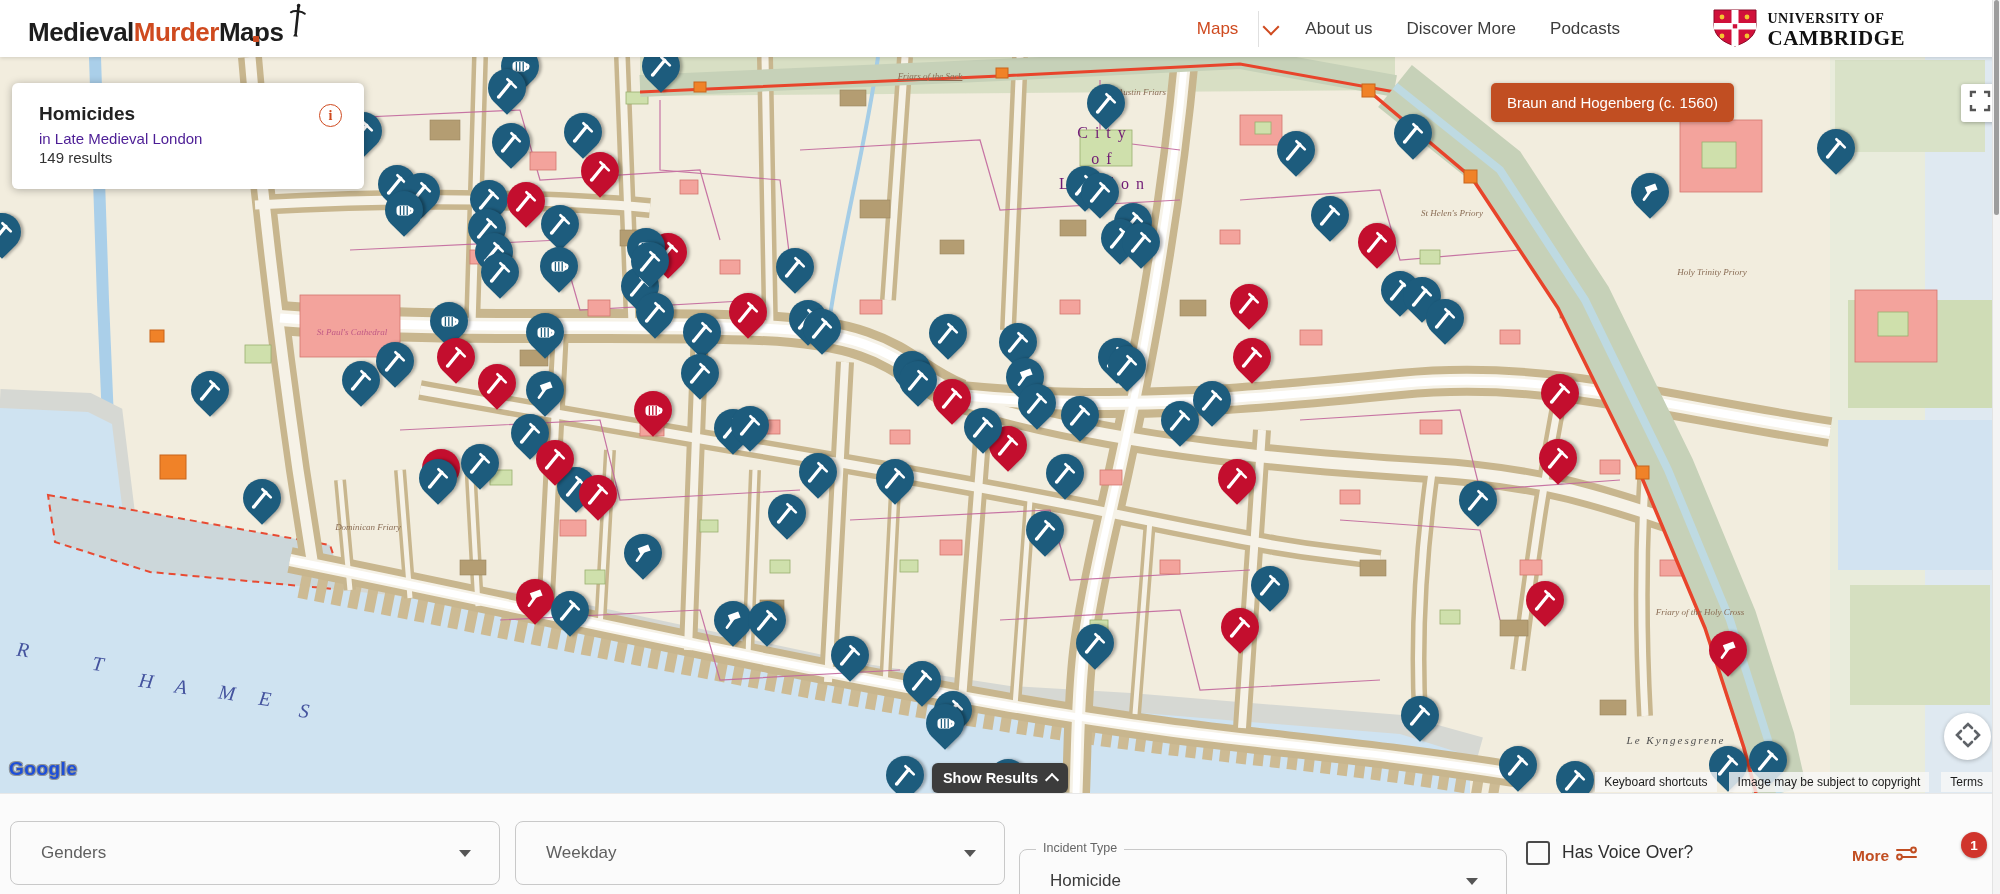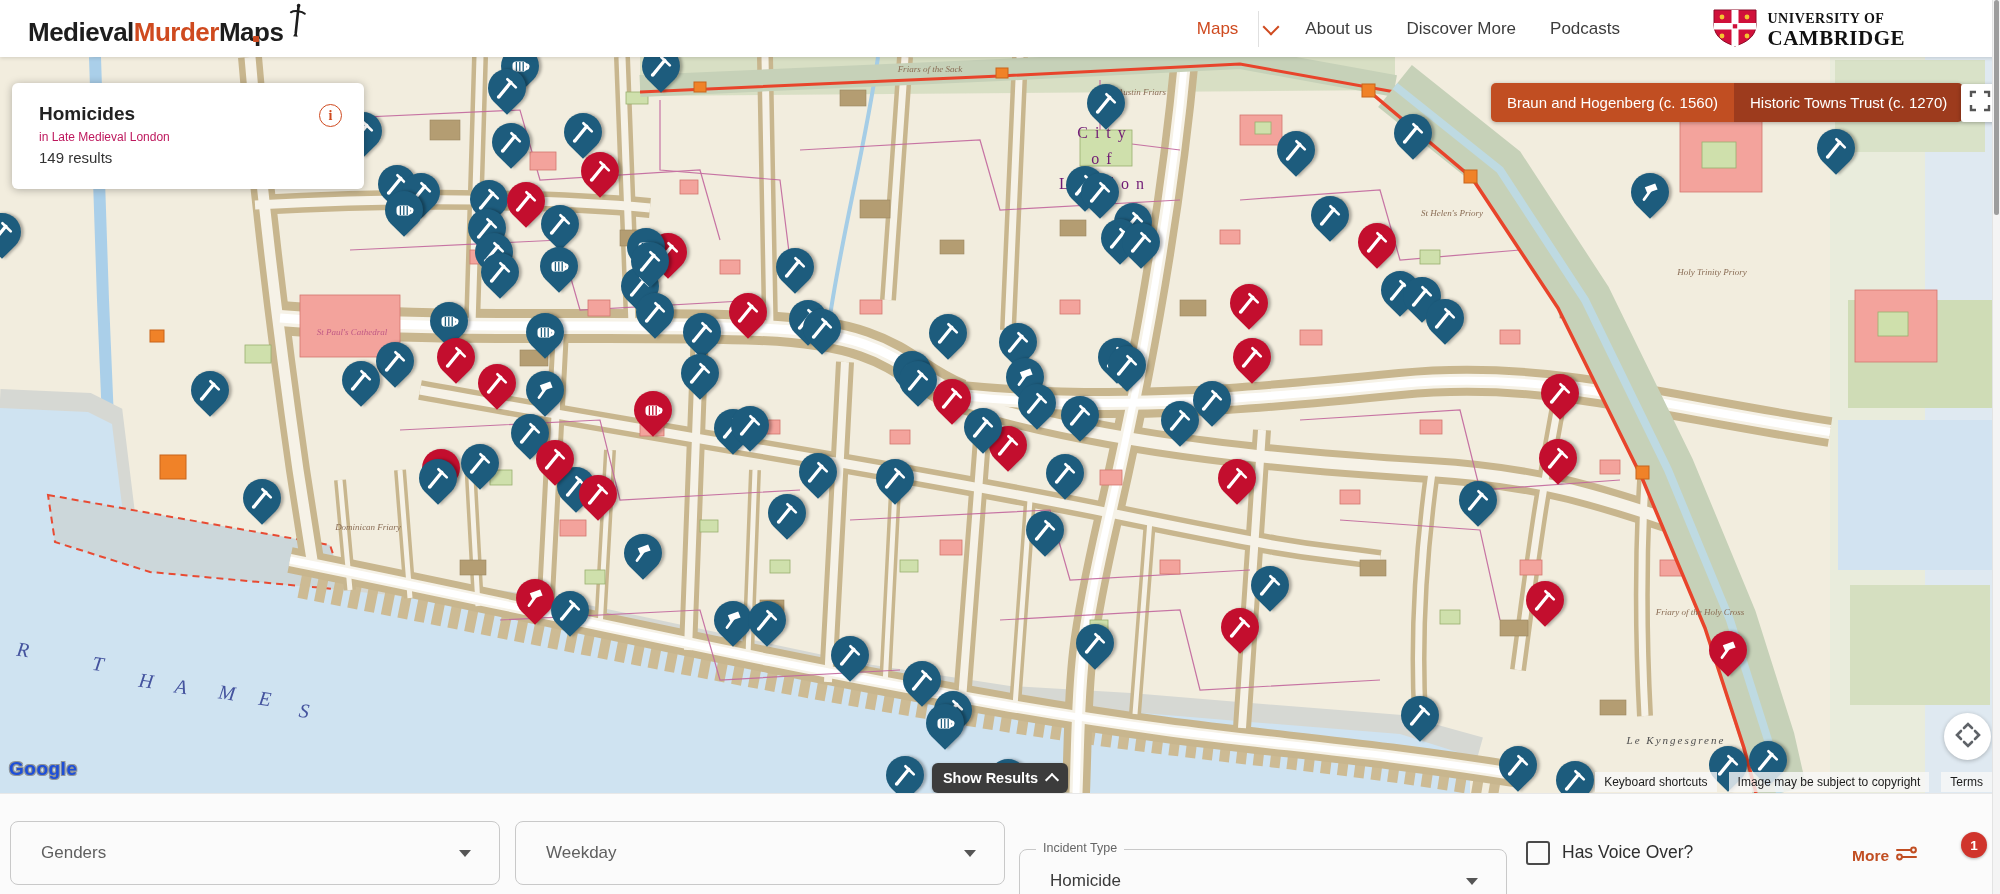--- a/index.html
+++ b/index.html
@@ -50,21 +50,21 @@
   .pin-t{background:#1d5c7d;color:#1d5c7d;}
   .pin-r{background:#c30e2e;color:#c30e2e;}
   .pin .ic{position:absolute;inset:0;display:flex;align-items:center;justify-content:center;
            transform:rotate(45deg);}
   .pin .ic svg{width:24px;height:24px;}
 
   
   .info-card{position:absolute;left:12px;top:26px;width:352px;height:106px;background:#fff;
              border-radius:6px;box-shadow:0 1px 8px rgba(0,0,0,.28);z-index:30;}
   .info-title{position:absolute;left:27px;top:20px;font-size:19px;font-weight:700;color:#222;}
-  .info-sub{position:absolute;left:27px;top:47px;font-size:12px;color:#be185d;}
+  .info-sub{position:absolute;left:27px;top:47px;font-size:15px;color:#4c1d95;}
   .info-results{position:absolute;left:27px;top:66px;font-size:15px;color:#333;}
   .info-icon{position:absolute;right:22px;top:21px;width:21px;height:21px;border:1.6px solid #cf4a1f;
              border-radius:50%;color:#cf4a1f;display:flex;align-items:center;justify-content:center;
              font-family:"Liberation Serif",serif;font-size:14px;font-weight:700;cursor:pointer;}
 
   .layer-btns{position:absolute;left:1491px;top:26px;display:flex;z-index:30;
               box-shadow:0 1px 4px rgba(0,0,0,.3);border-radius:5px;overflow:hidden;}
   .layer-btn{height:39px;display:flex;align-items:center;padding:0 16px;font-size:15px;color:#fff;
              cursor:pointer;white-space:nowrap;}
   .layer-btn.b1{background:#c14e22;}
@@ -318,21 +318,21 @@
         <rect x="1464" y="170" width="13" height="13"></rect>
       <rect x="1636" y="466" width="13" height="13"></rect>
         <rect x="694" y="82" width="12" height="10"></rect>
       <rect x="996" y="68" width="12" height="10"></rect>
     </g>
   </svg>
 
   <div>
       <span class="mlabel lbl-pink" style="left: 352px; top: 275px;">St Paul's Cathedral</span>
       <span class="mlabel lbl-brown" style="left: 368px; top: 470px;">Dominican Friary</span>
-      <span class="mlabel lbl-brown" style="left: 930px; top: 12px;">Friars of the Sack</span>
+      <span class="mlabel lbl-brown" style="left: 930px; top: 19px; text-decoration: underline;">Friars of the Sack</span>
       <span class="mlabel lbl-brown" style="left: 1142px; top: 35px;">Austin Friars</span>
       <span class="mlabel lbl-brown" style="left: 1452px; top: 125px; margin-top: 31px;">St Helen's Priory</span>
       <span class="mlabel lbl-brown" style="left: 1712px; top: 215px;">Holy Trinity Priory</span>
       <span class="mlabel lbl-brown" style="left: 1700px; top: 555px;">Friary of the Holy Cross</span>
       <span class="mlabel lbl-dark" style="left: 1676px; top: 683px;">Le Kyngesgrene</span>
     </div>
   <div class="city-label" style="left: 1105px; top: 101px;">
       <div>City</div>
       <div>of</div>
       <div>London</div>
@@ -1325,21 +1325,20 @@
 
   <div class="info-card">
     <div class="info-title">Homicides</div>
     <div class="info-sub">in Late Medieval London</div>
     <div class="info-results">149 results</div>
     <div class="info-icon">i</div>
   </div>
 
   <div class="layer-btns">
     <div class="layer-btn b1">Braun and Hogenberg (c. 1560)</div>
-    <div class="layer-btn b2">Historic Towns Trust (c. 1270)</div>
   </div>
   <div class="fs-btn">
     <span>
       <svg width="22" height="22" viewBox="0 0 22 22" fill="none" stroke="#555" stroke-width="2.4">
         <path d="M2,7 V2 H7 M15,2 H20 V7 M20,15 V20 H15 M7,20 H2 V15"></path>
       </svg>
     </span>
   </div>
 
   <div class="show-results">

